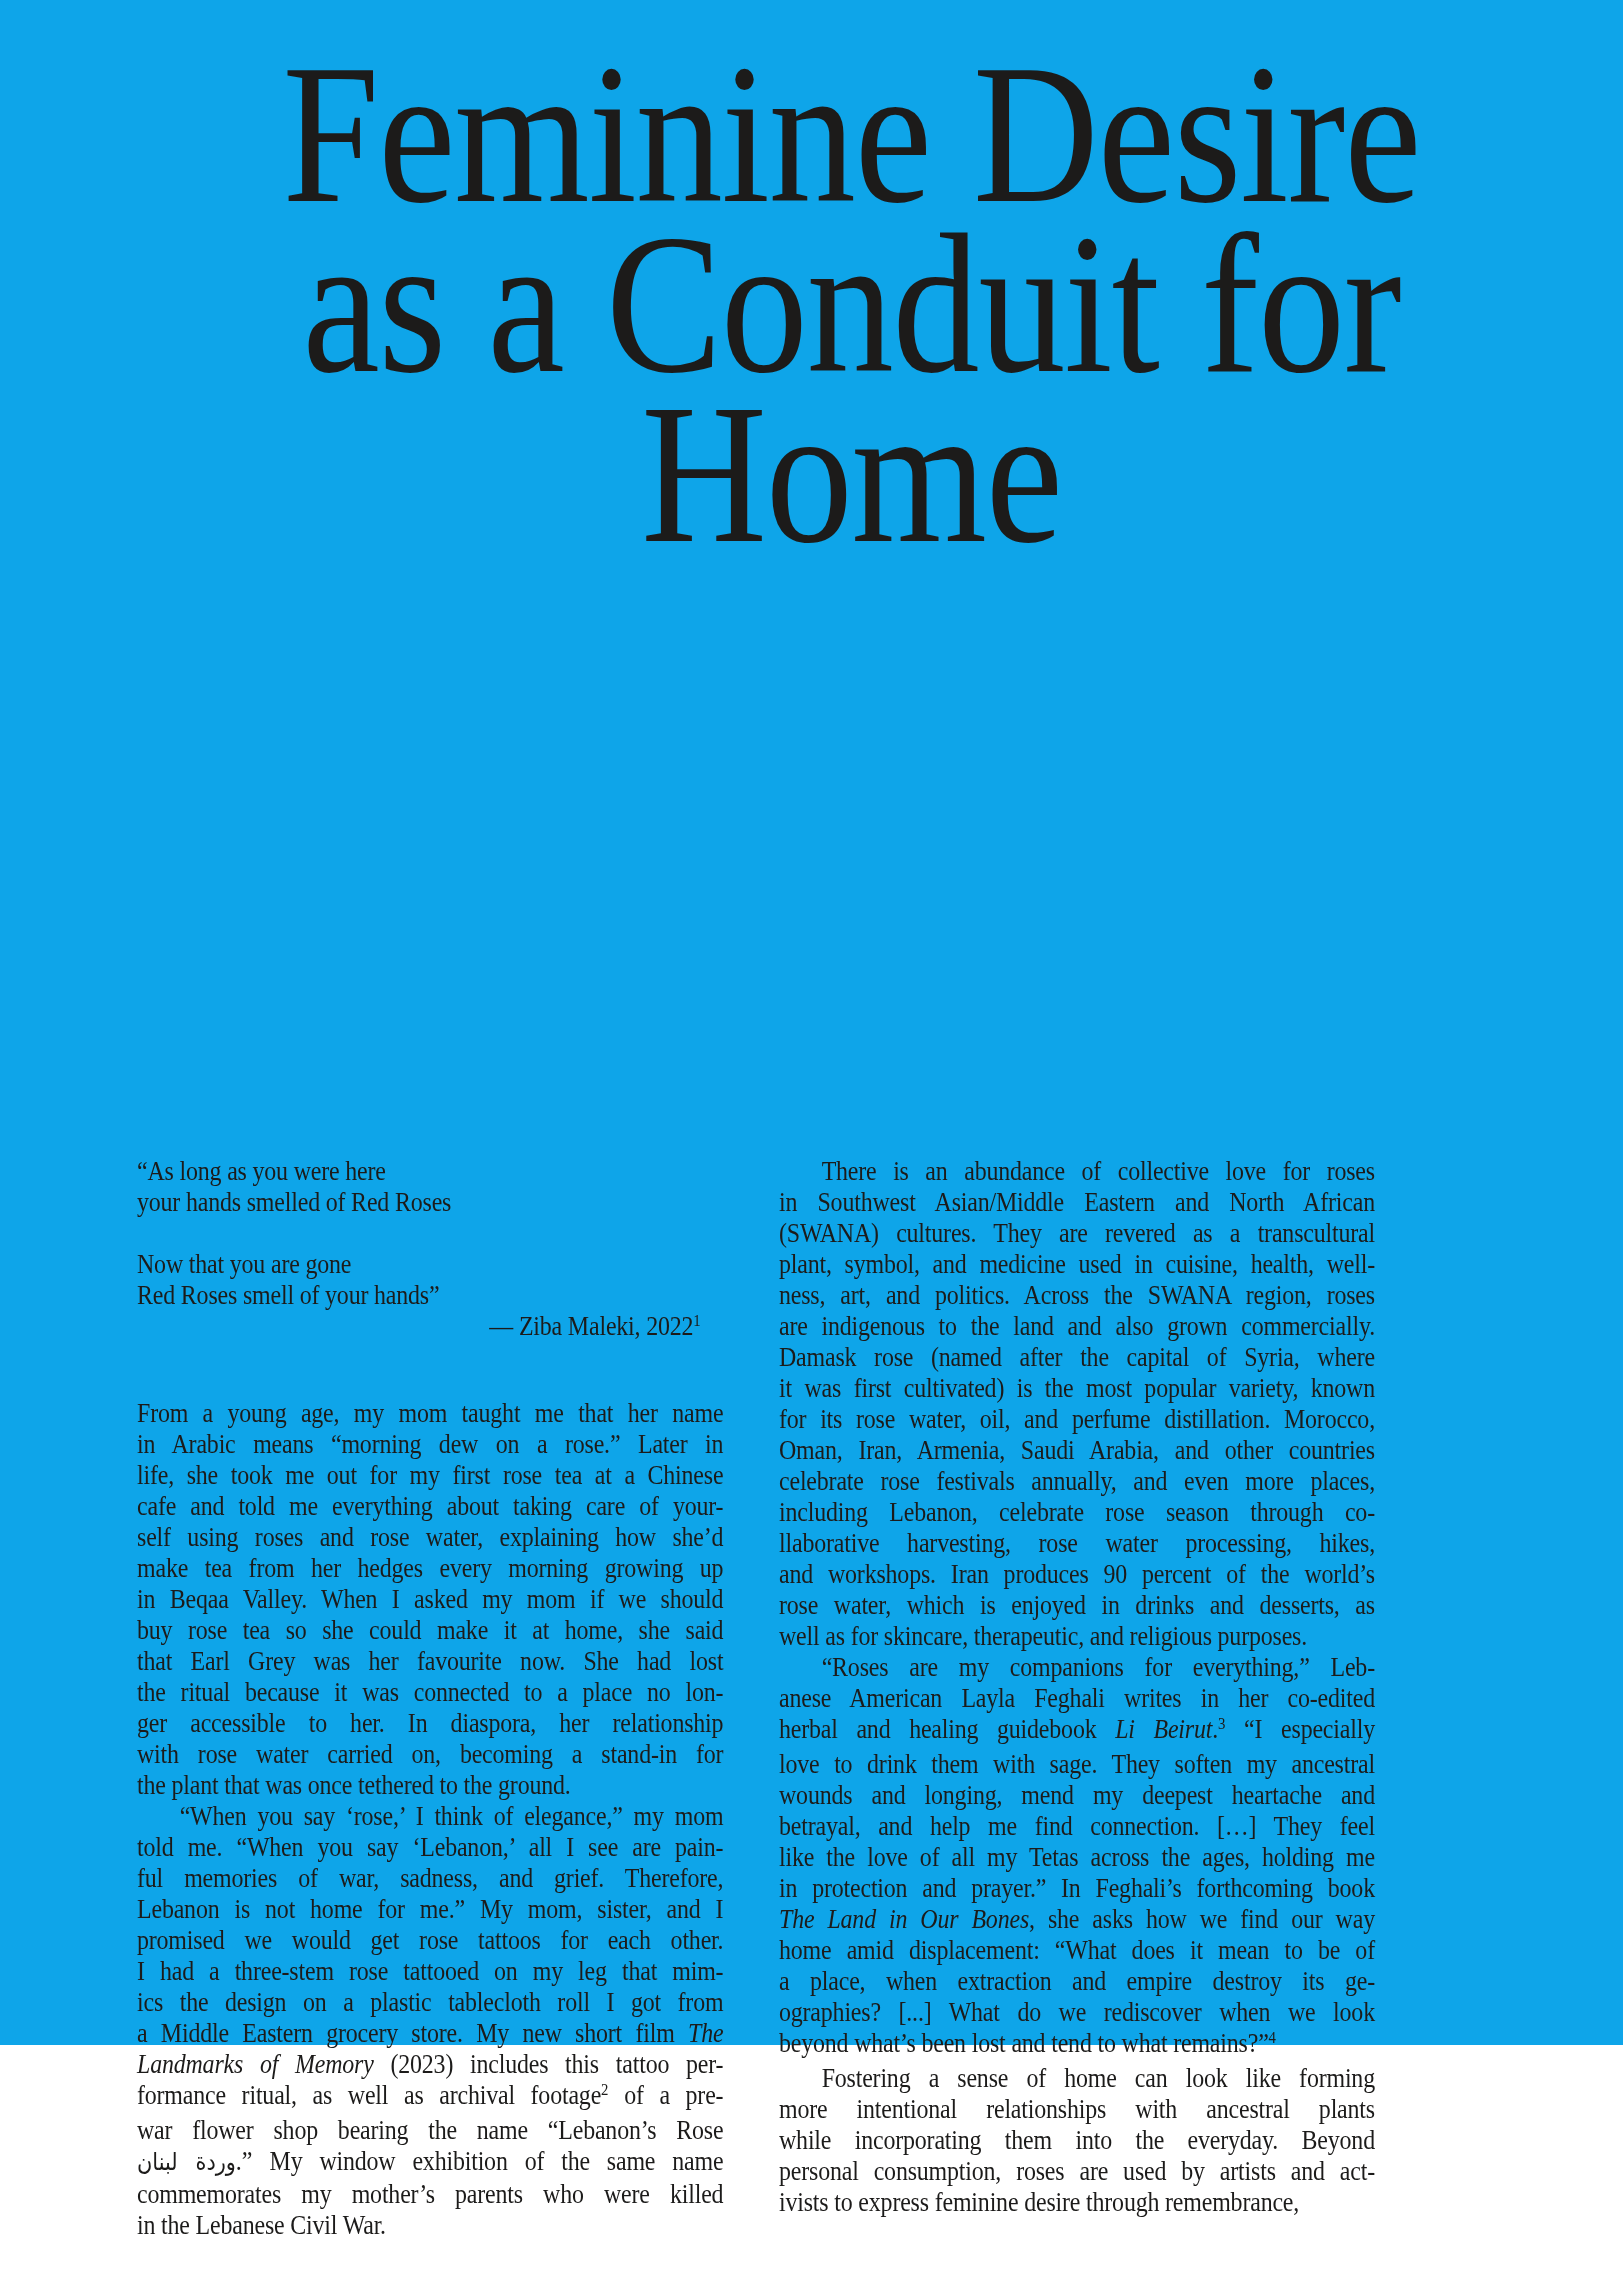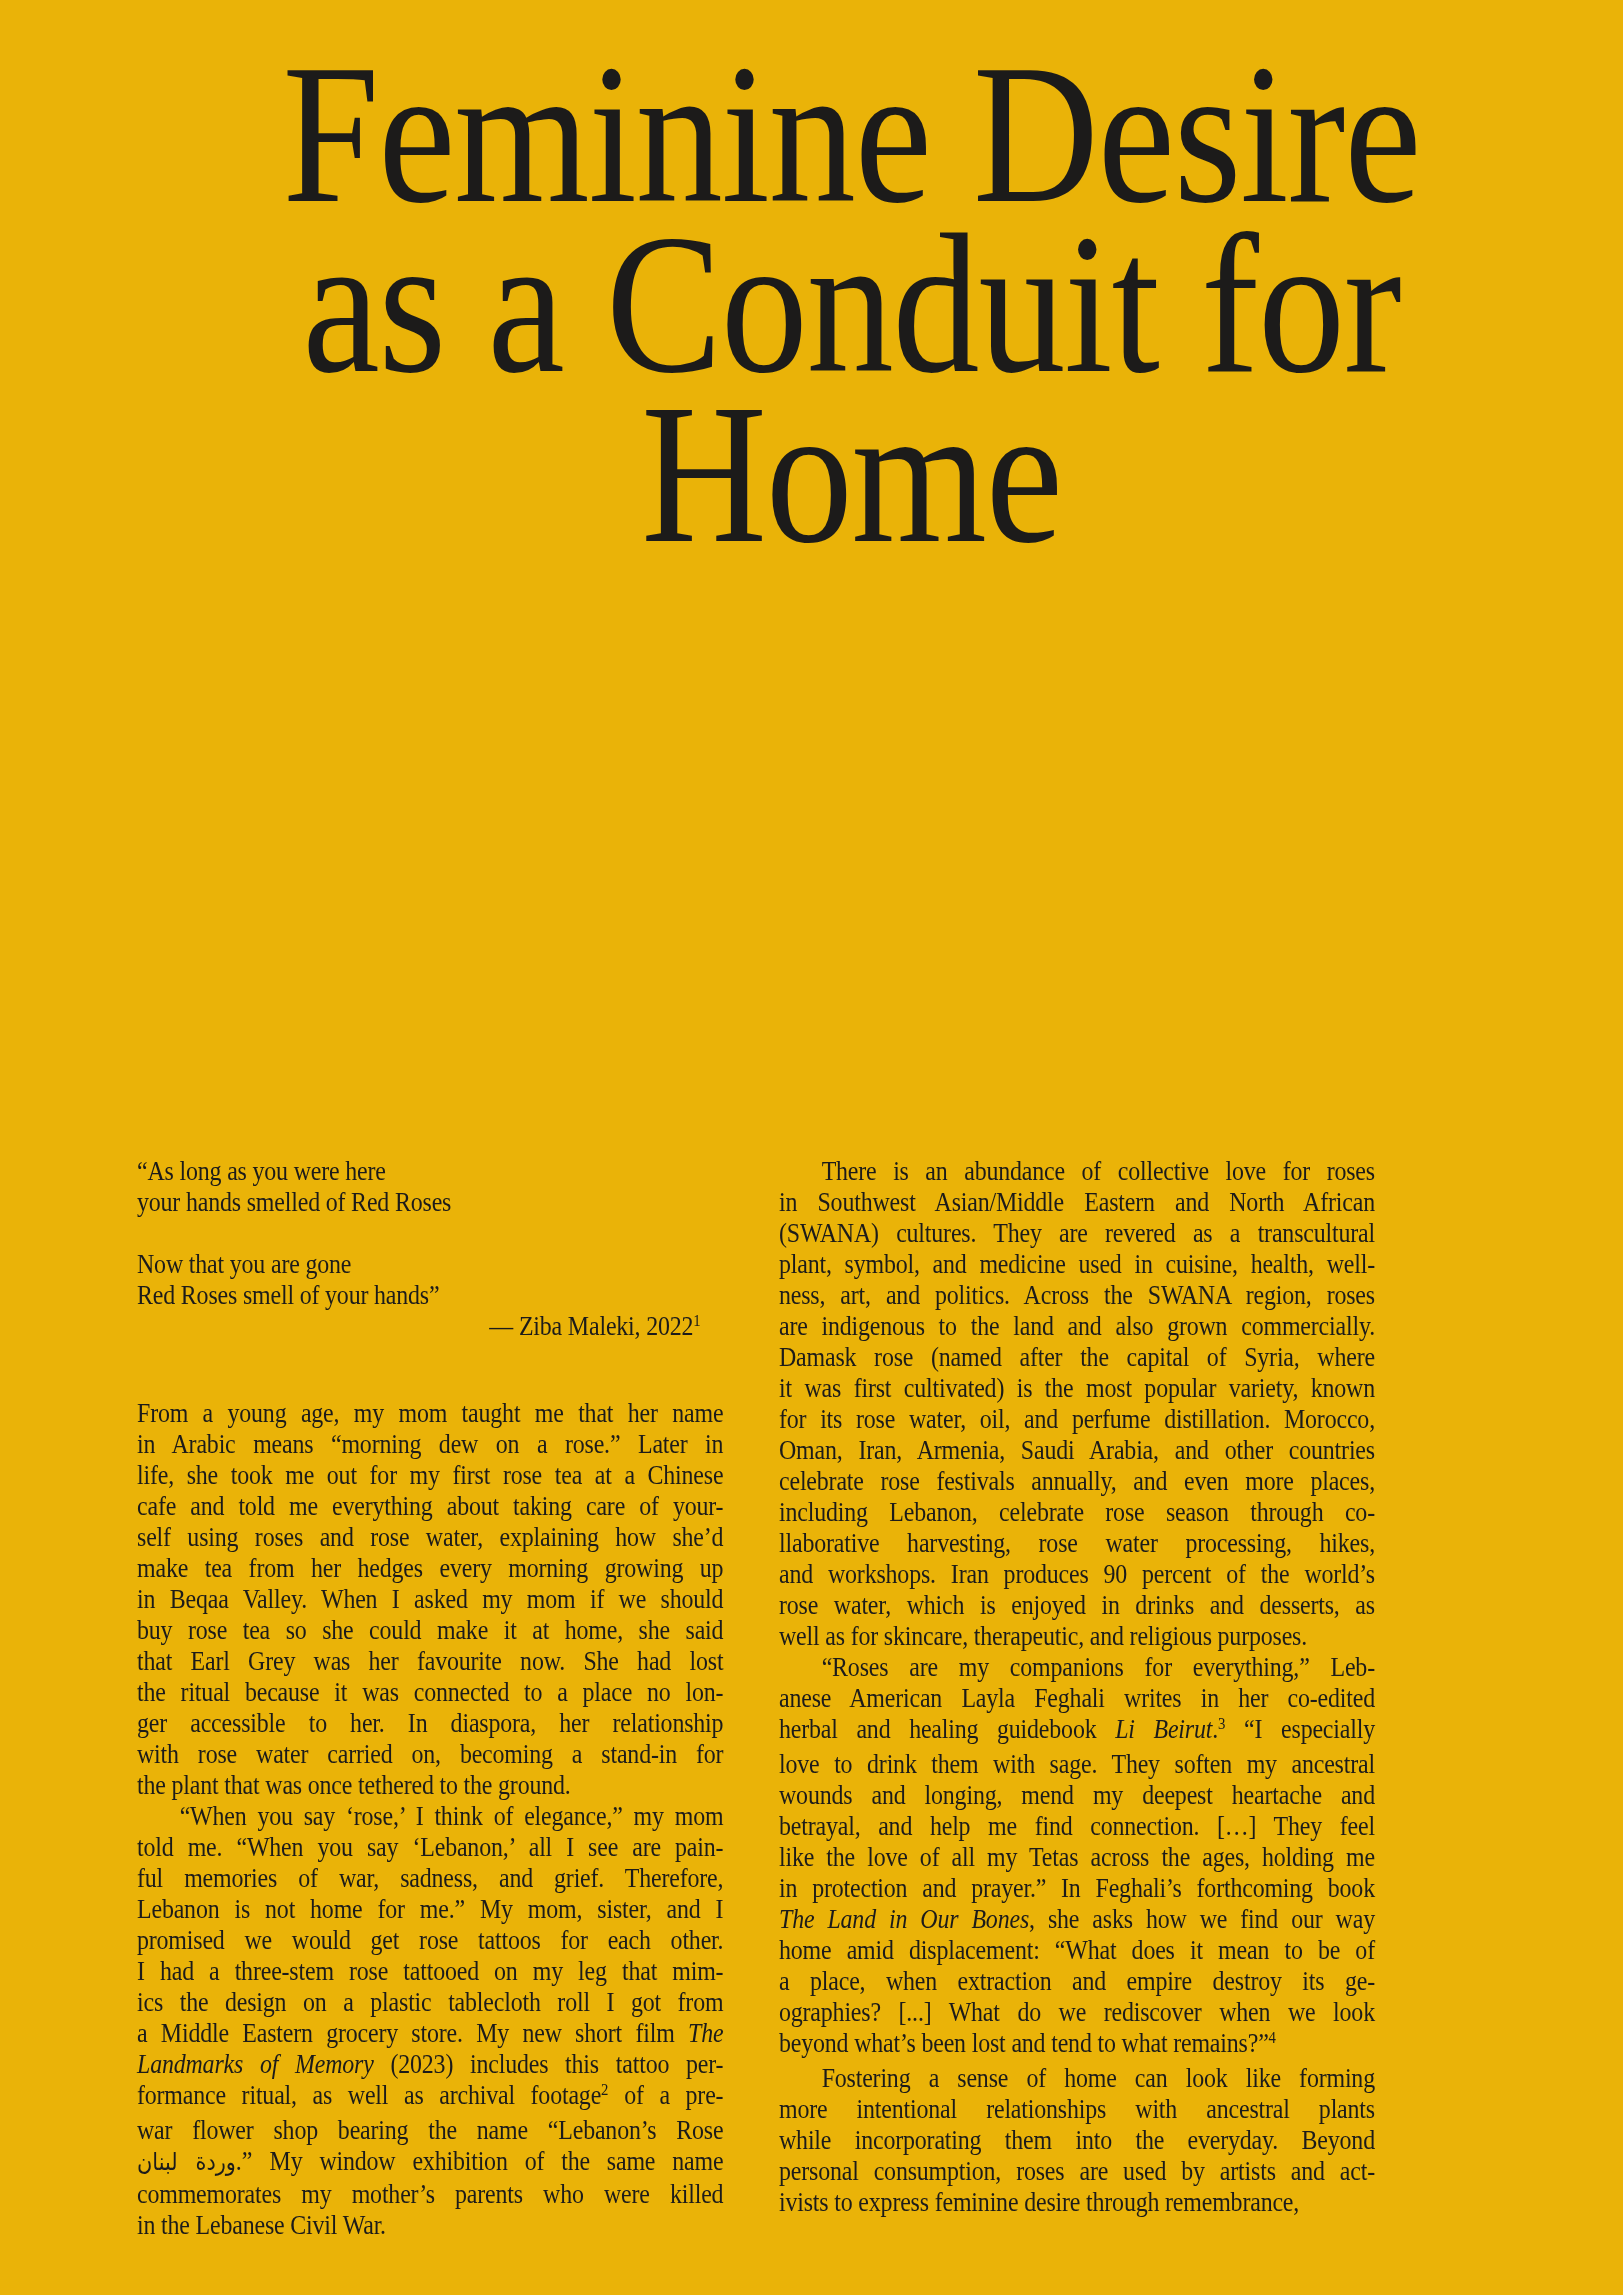--- a/index.html
+++ b/index.html
@@ -1,17 +1,17 @@
 <!DOCTYPE html>
 <html style="font-size:10.5px"><head>
 <meta charset="utf-8">
 <style>
   html,body{margin:0;padding:0;}
   body{width:1623px;height:2295px;background:#ffffff;overflow:hidden;}
-  .page{position:relative;width:1623px;height:2295px;background:#eab308;
+  .page{position:relative;width:1623px;height:2045px;background:#0ea5e9;
         font-family:"Liberation Serif",serif;color:#1c1b1a;}
   .title{position:absolute;left:79px;top:49px;width:1545px;
          text-align:center;font-size:200px;line-height:170px;
          transform:scaleX(0.87);transform-origin:50% 0;
          font-weight:400;letter-spacing:-1.3px;white-space:nowrap;}
   .col{position:absolute;top:1155px;font-size:27.5px;line-height:31px;
        transform:scaleX(0.87);transform-origin:0 0;letter-spacing:-0.2px;}
   .col-left{left:137px;width:674px;}
   .col-right{left:779px;width:685px;}
   .block{margin:0;}

